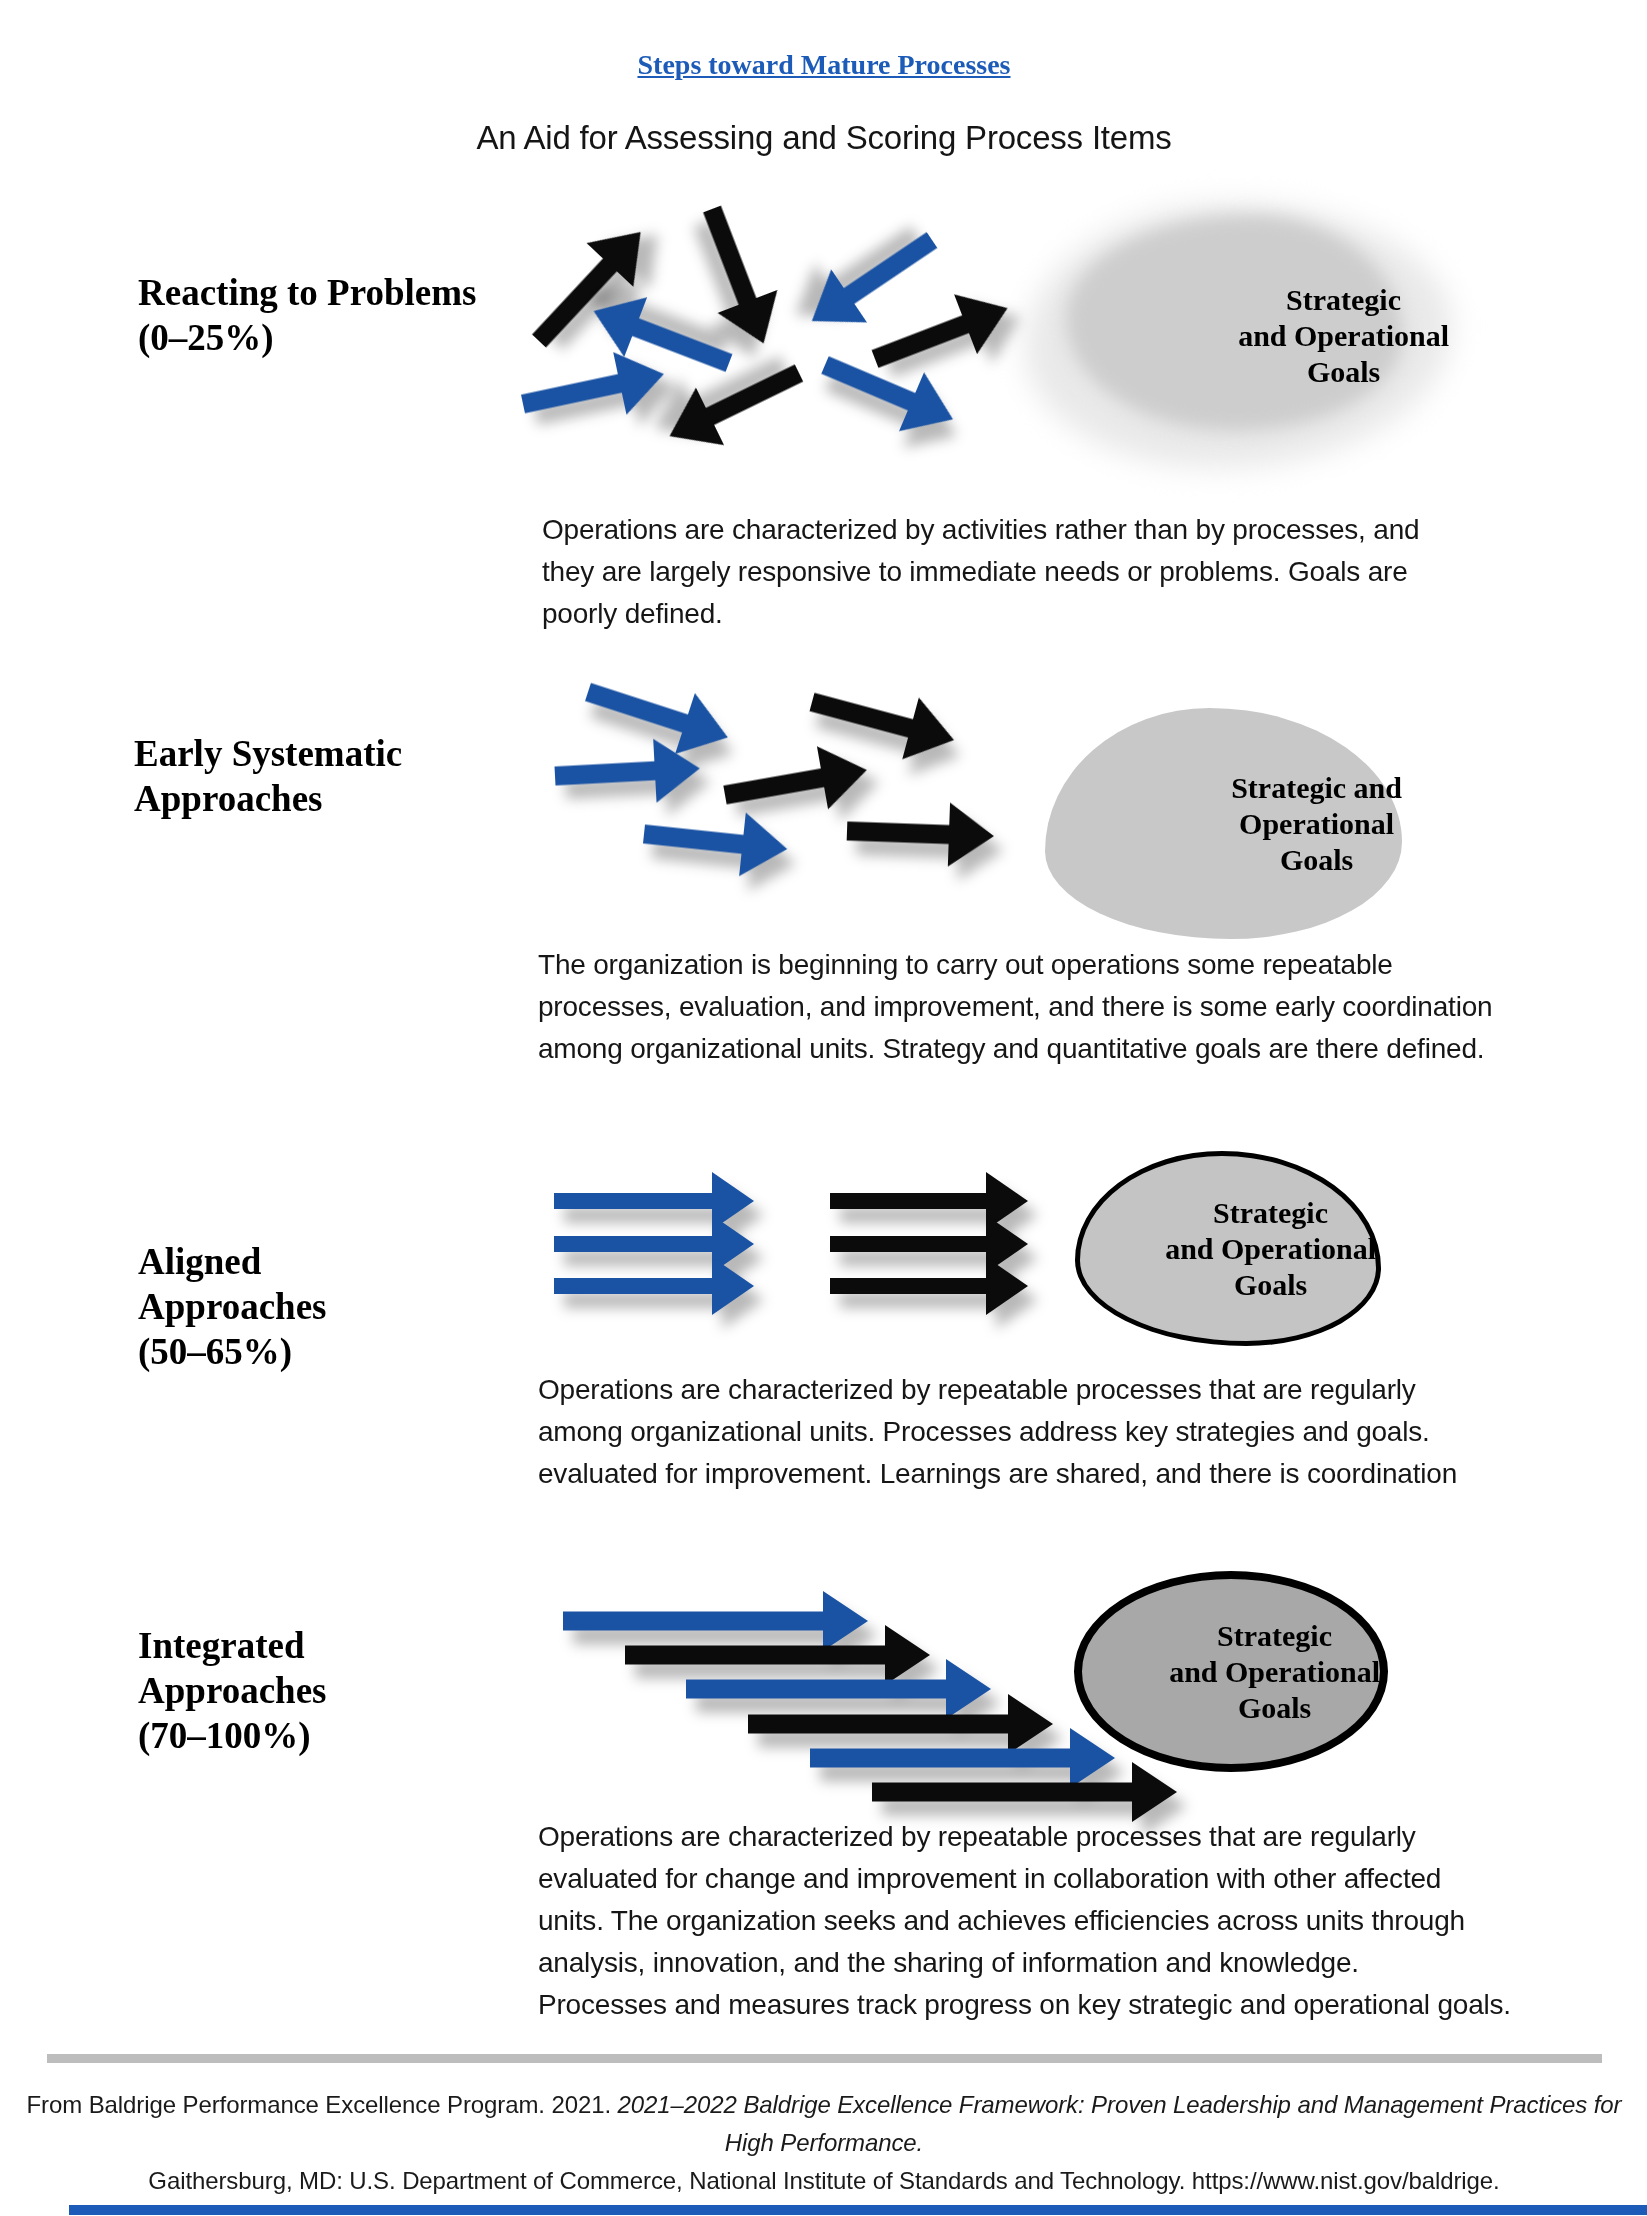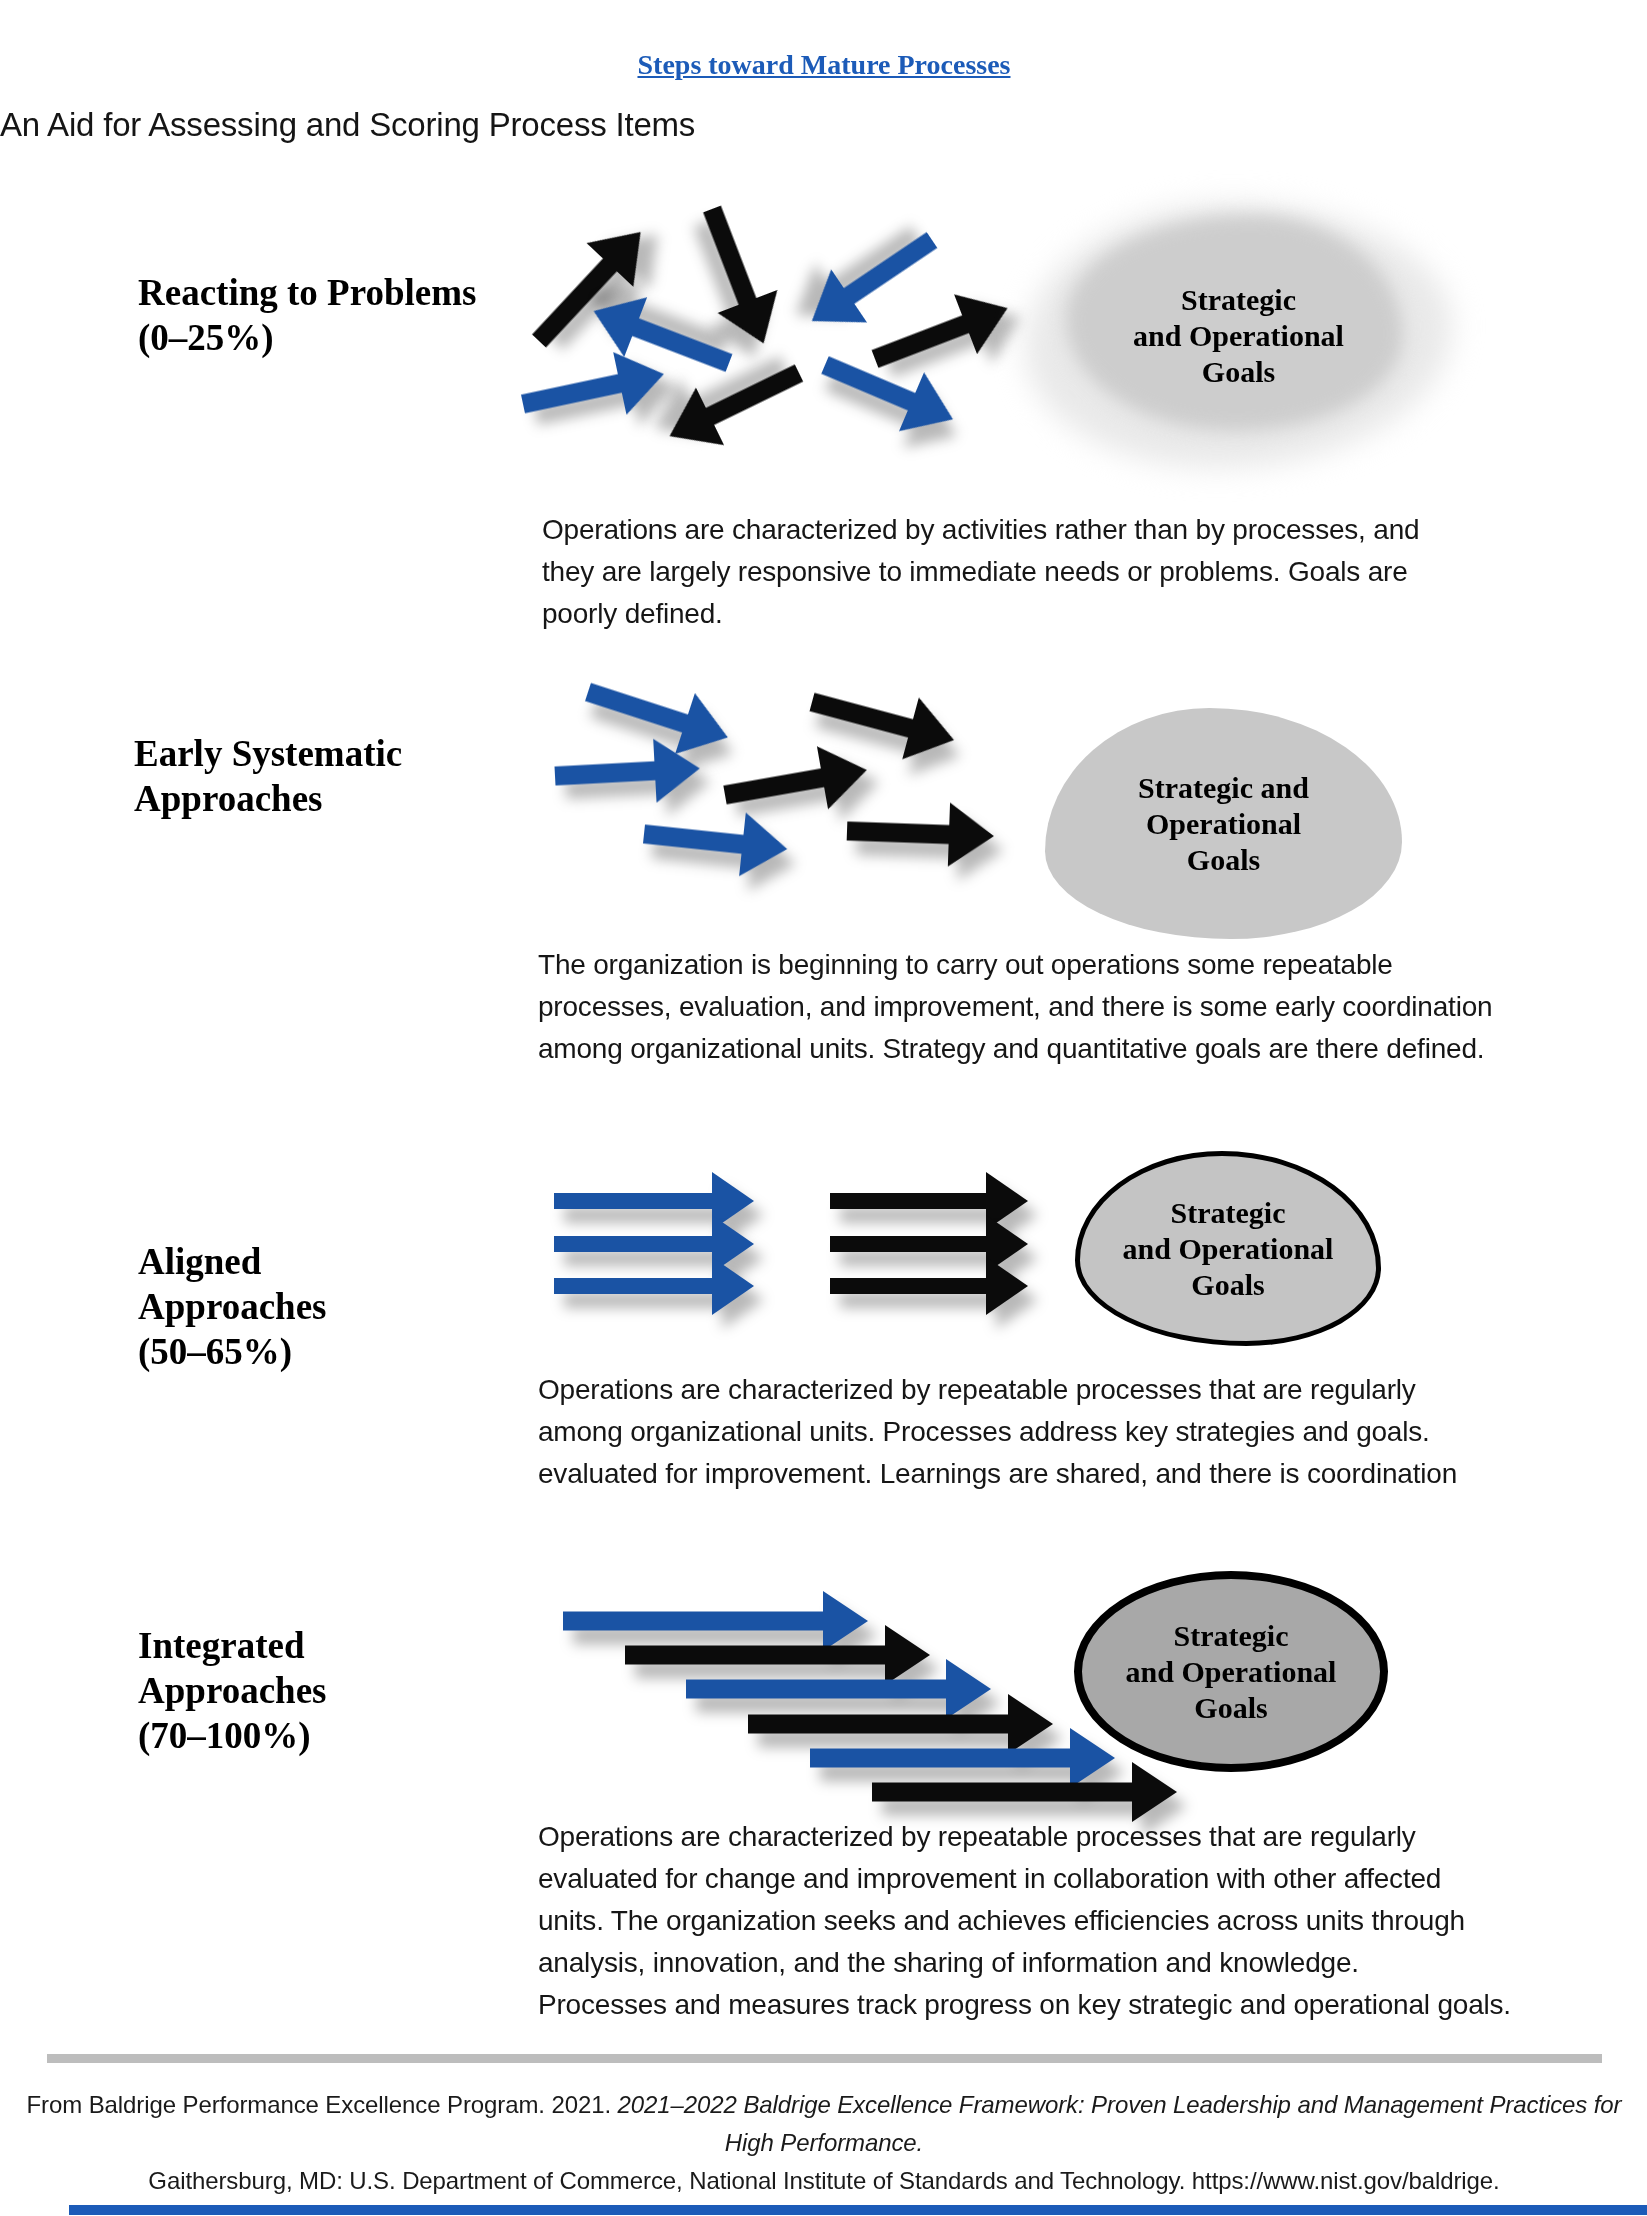--- a/index.html
+++ b/index.html
@@ -1,36 +1,36 @@
 <!DOCTYPE html>
 <html style="--title-blue: #1C5BB8; --bar-blue: #1C5BB8; --divider: #BDBDBD; --blob-outer: #E9E9E9; --blob-inner: #CDCDCD; --blob-soft: #C8C8C8; --blob-outlined: #C4C4C4; --blob-ellipse: #A8A8A8;font-size:11.6px"><head>
 <meta charset="utf-8">
 <style>
   html,body{margin:0;padding:0;background:#ffffff;}
   .page{position:relative;width:1648px;height:2216px;background:#ffffff;overflow:hidden;
         font-family:"Liberation Sans",sans-serif;color:#111;}
 
   .title{position:absolute;left:0;top:49px;width:100%;text-align:center;
          font-family:"Liberation Serif",serif;font-weight:bold;font-size:28px;color:var(--title-blue);text-decoration:underline;}
-  .subtitle{position:absolute;left:0;top:106px;width:100%;text-align:left;
+  .subtitle{position:absolute;left:0;top:119px;width:100%;text-align:center;
             font-size:33px;color:#151515;letter-spacing:-0.2px;}
 
   .stage-label{position:absolute;font-family:"Liberation Serif",serif;font-weight:bold;
                font-size:37px;line-height:45px;color:#000;}
   .stage-desc{position:absolute;font-size:28px;line-height:42px;color:#161616;letter-spacing:-0.2px;}
 
   .arrow{position:absolute;transform-origin:0 50%;
          filter:drop-shadow(10.2px 14.5px 6.5px rgba(0,0,0,0.28));}
   .arrow .shaft{position:absolute;left:0;top:50%;transform:translateY(-50%);
                 height:var(--t);width:calc(100% - var(--hw) + 1.5px);background:var(--c);}
   .arrow .head{position:absolute;right:0;top:50%;transform:translateY(-50%);width:0;height:0;
                border-top:var(--hh) solid transparent;border-bottom:var(--hh) solid transparent;
                border-left:var(--hw) solid var(--c);}
 
-  .goal{position:absolute;display:flex;align-items:center;justify-content:center;}
+  .goal{position:absolute;display:flex;align-items:center;justify-content:flex-end;}
   .goal-text{position:relative;z-index:2;text-align:center;font-family:"Liberation Serif",serif;
              font-weight:bold;font-size:30px;line-height:36px;color:#000;}
 
   .goal--fuzzy-cloud::before{content:"";position:absolute;inset:-2.9px;background:var(--blob-outer);
         border-radius:48% 52% 55% 45% / 55% 46% 54% 45%;filter:blur(14.5px);}
   .goal--fuzzy-cloud::after{content:"";position:absolute;left:9%;right:11%;top:3%;bottom:13%;
         background:var(--blob-inner);border-radius:55% 45% 50% 50% / 48% 56% 44% 52%;filter:blur(8.7px);}
 
   .goal--soft-blob{background:var(--blob-soft);
         border-radius:46% 54% 48% 52% / 62% 58% 42% 38%;}

